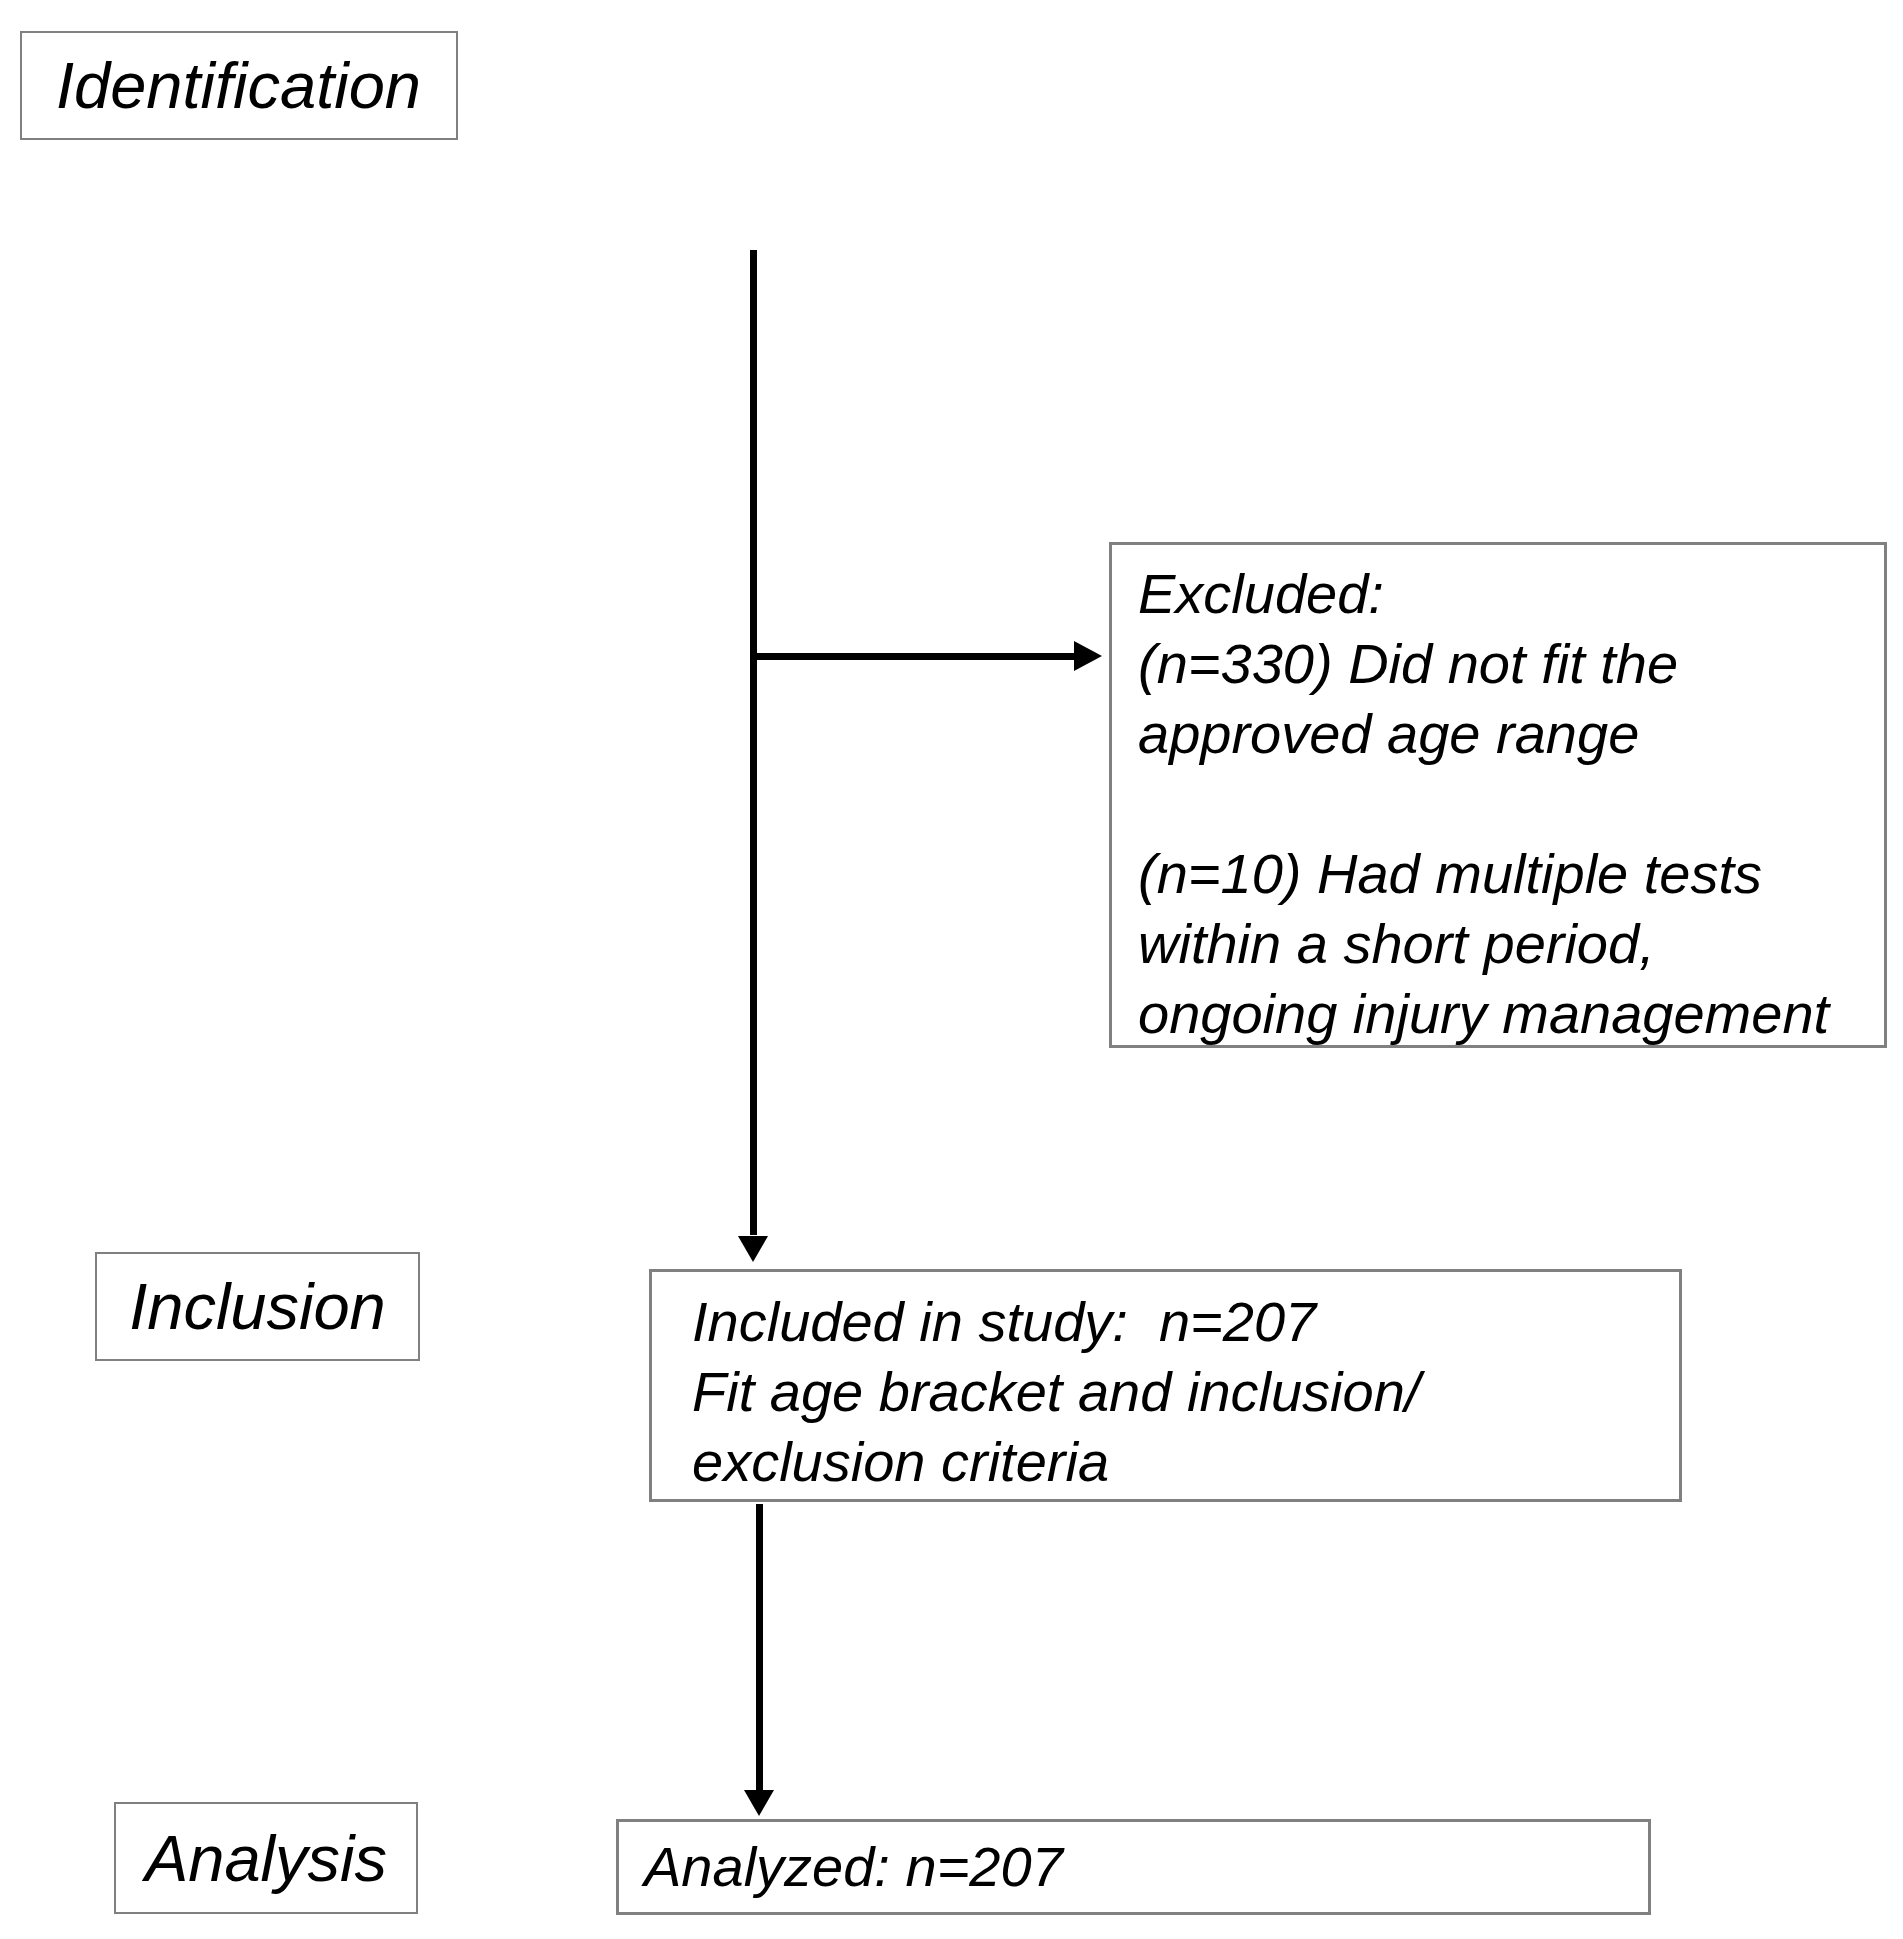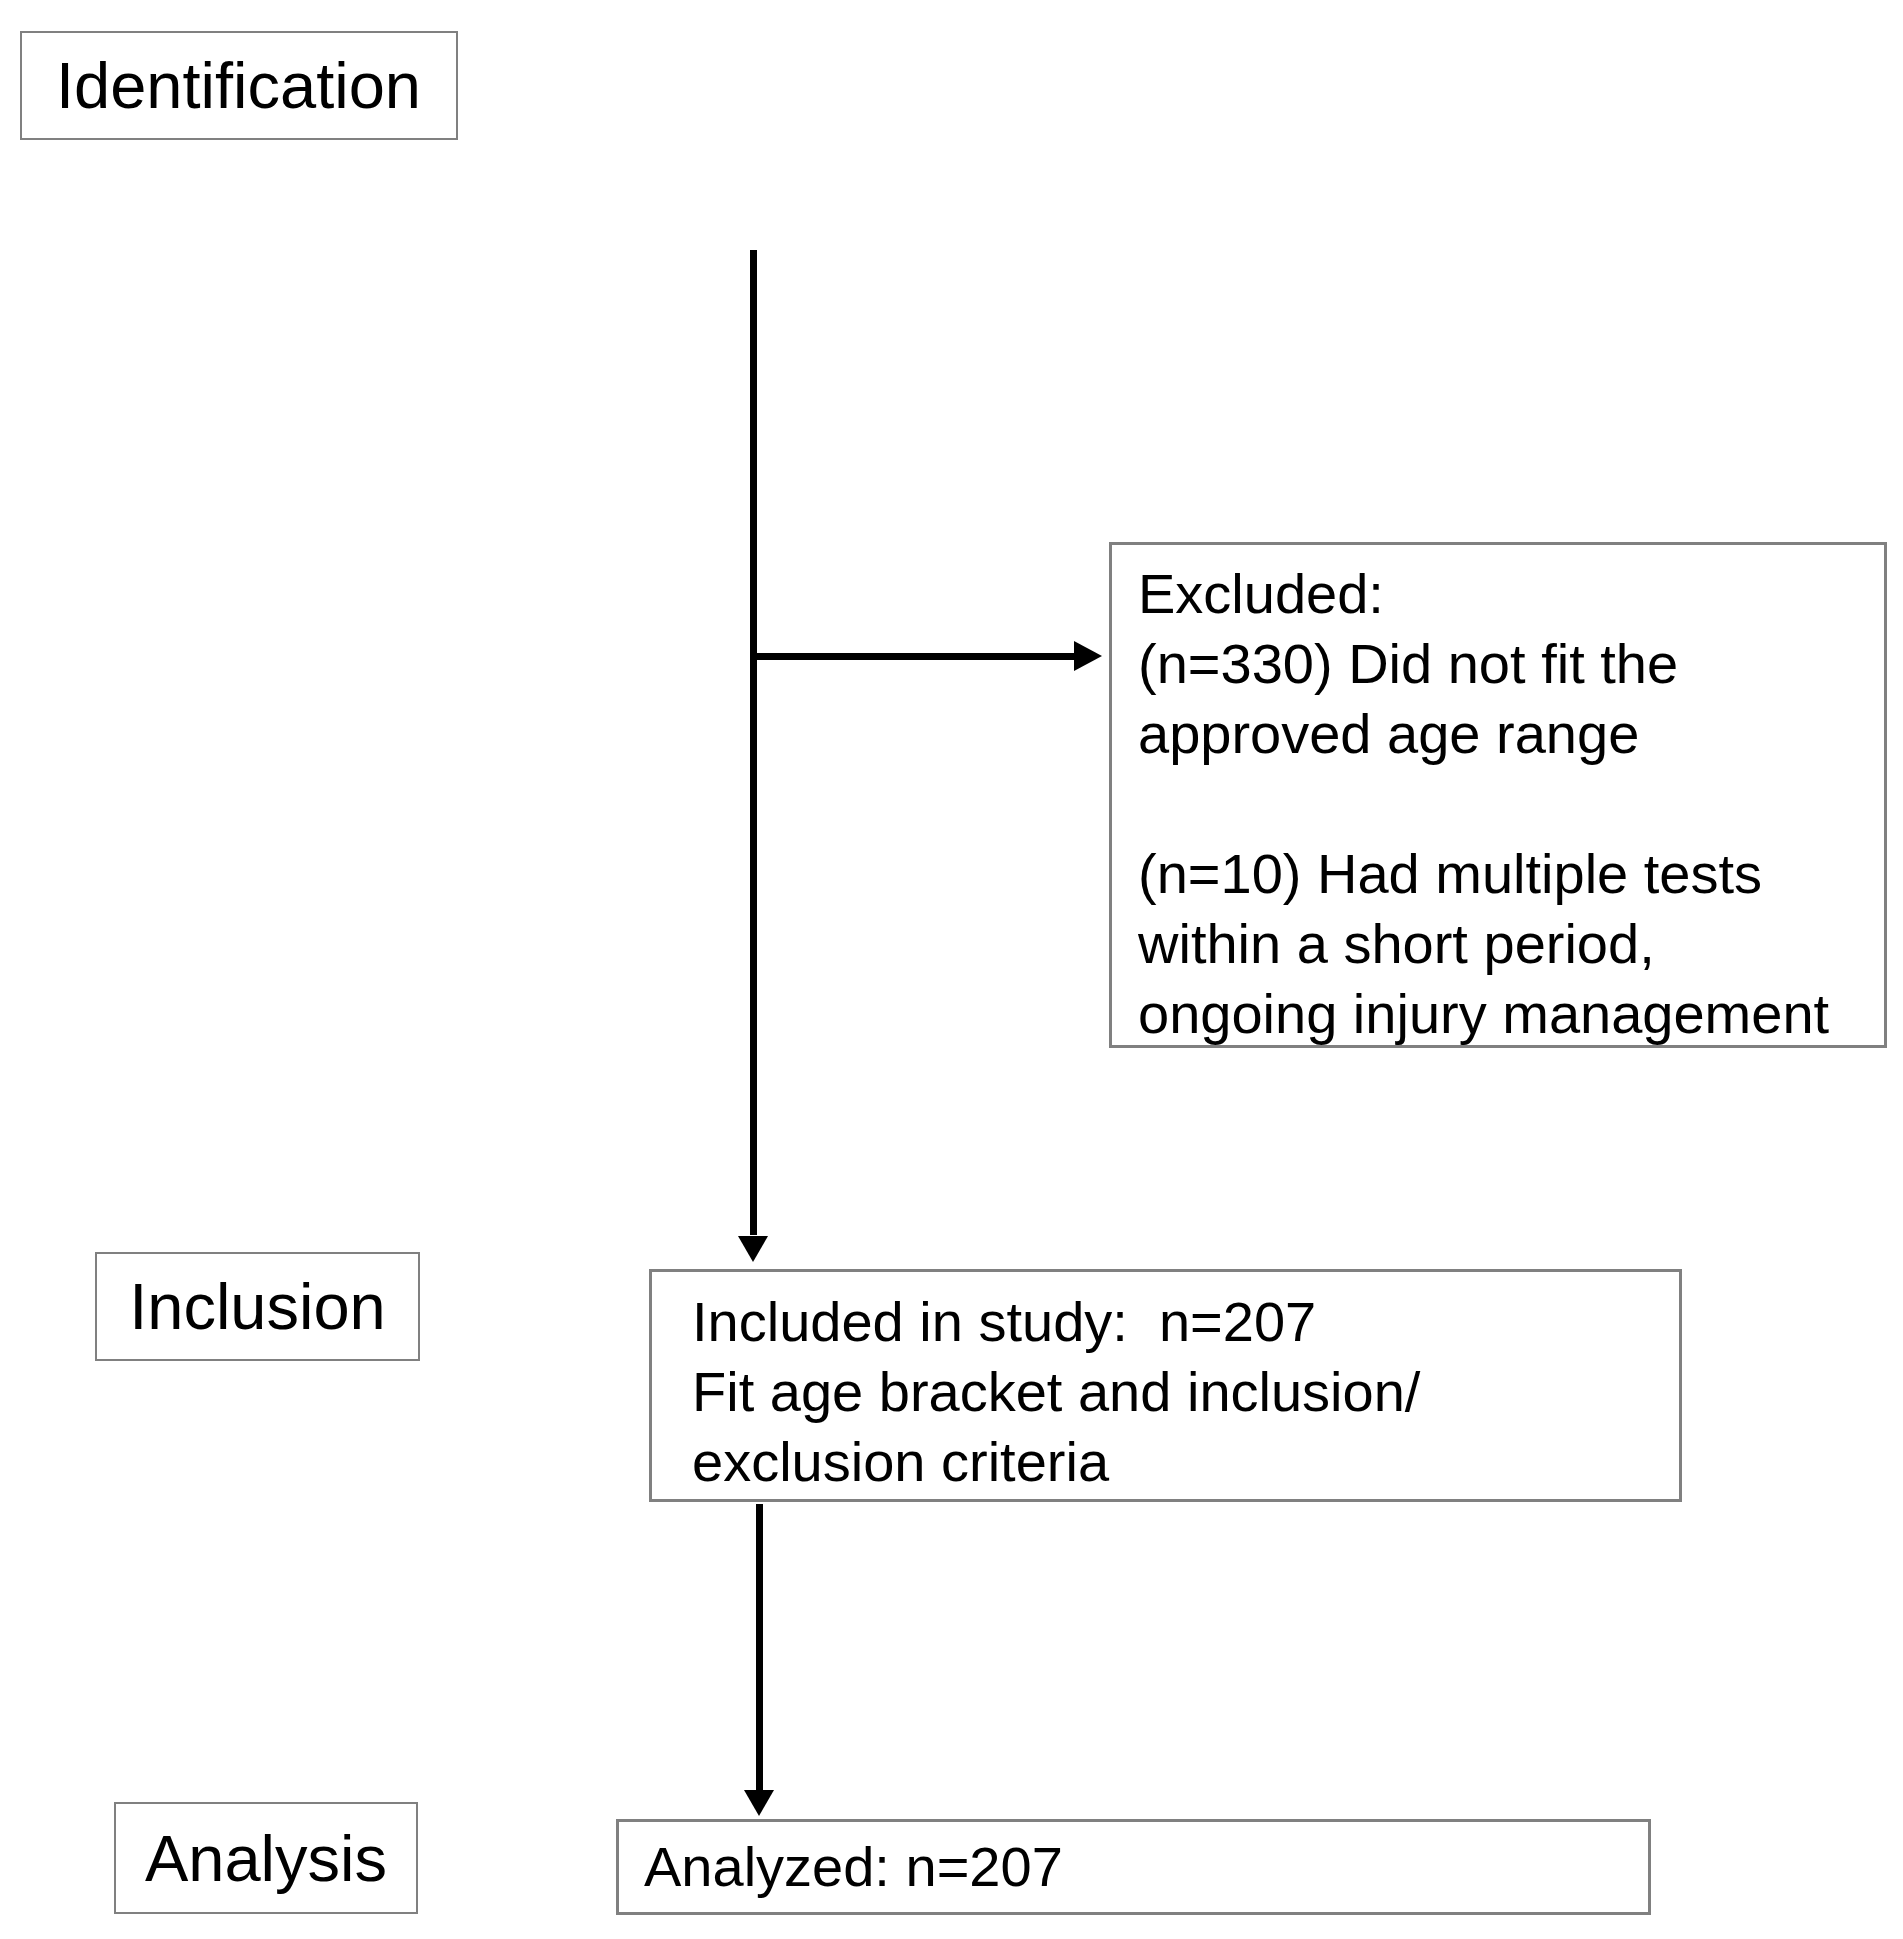--- a/index.html
+++ b/index.html
@@ -10,20 +10,21 @@
   }
   html,body{margin:0;padding:0;background:var(--bg-white);}
   #canvas{
     position:relative;
     width:1903px;
     height:1940px;
     background:var(--bg-white);
     font-family:"Liberation Sans", sans-serif;
     color:var(--text-black);
     overflow:hidden;
+    font-style:italic;
   }
   
   .stage-box{
     position:absolute;
     box-sizing:border-box;
     border:2.8px solid var(--border-gray);
     background:var(--bg-white);
     display:flex;
     align-items:center;
     justify-content:center;

